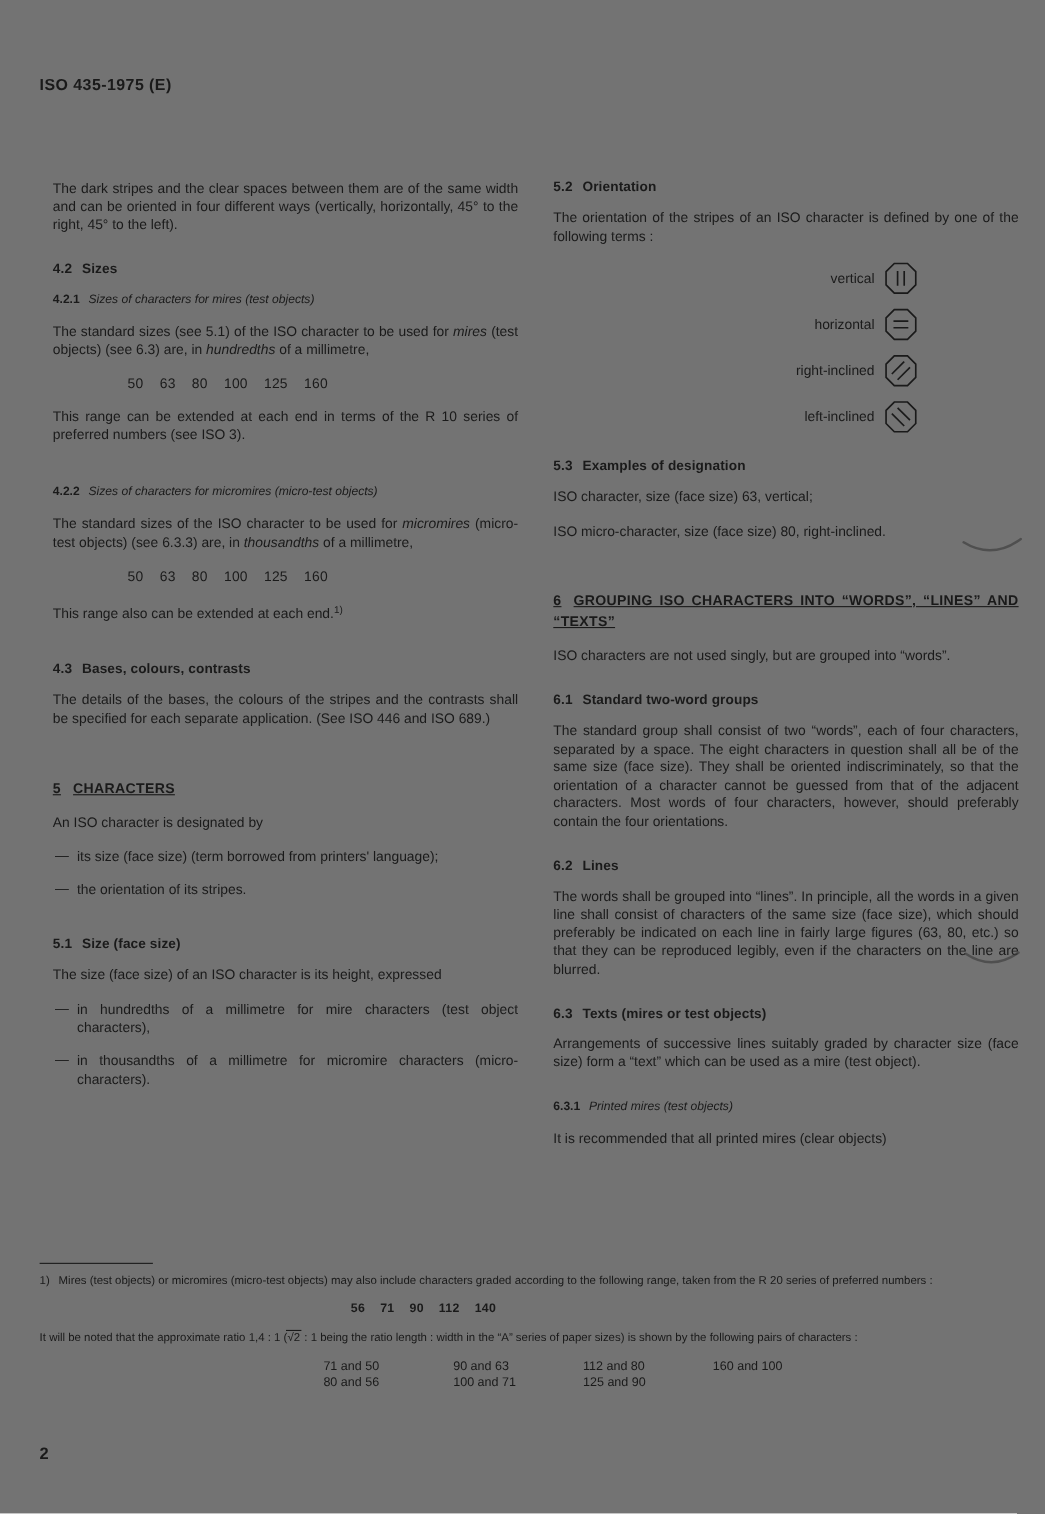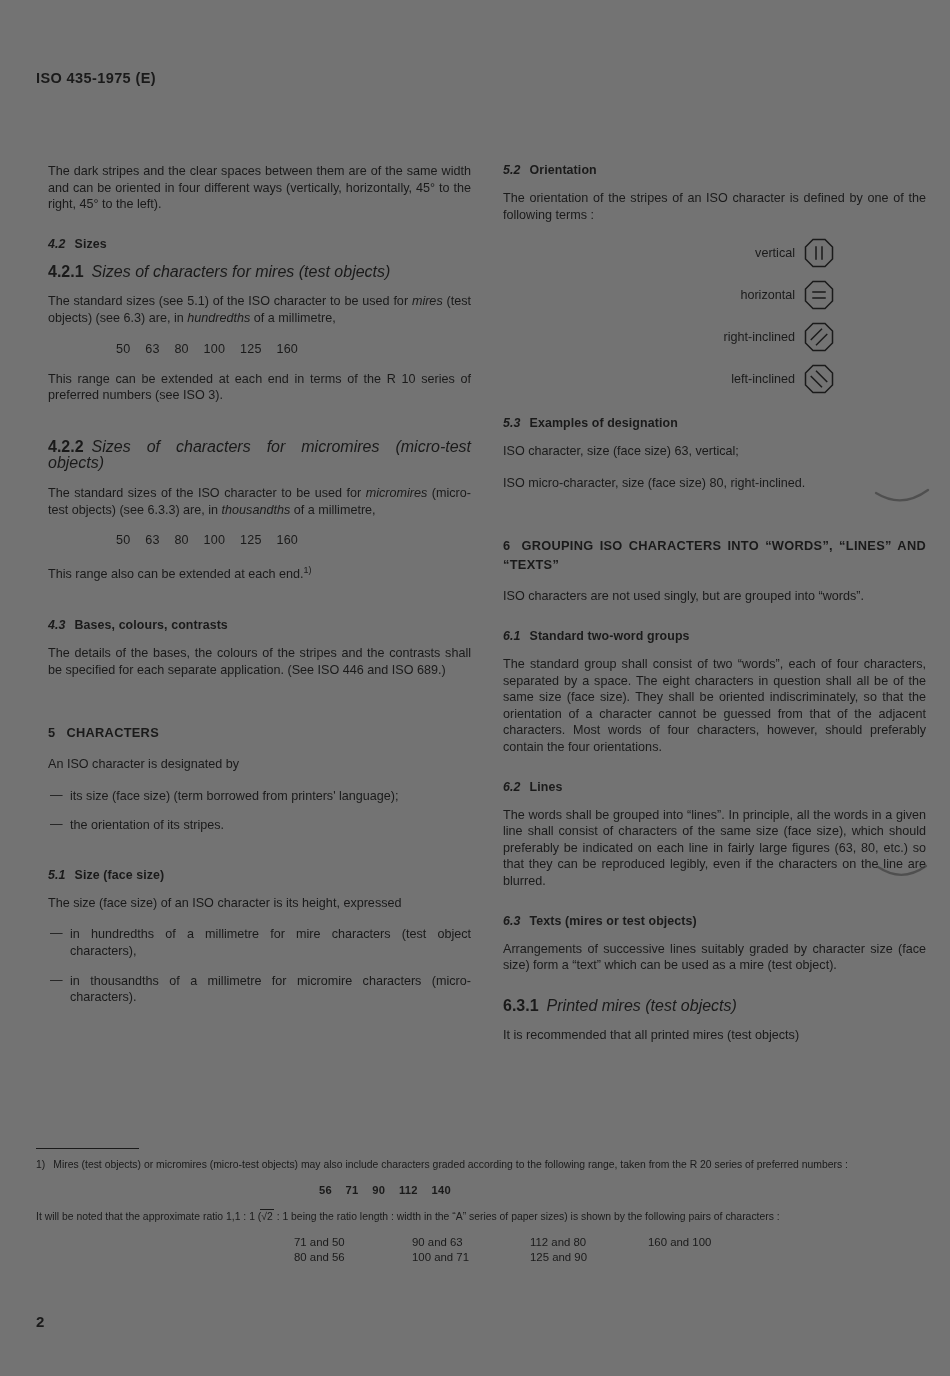--- a/index.html
+++ b/index.html
@@ -50,43 +50,44 @@
     text-justify: inter-word;
   }
   p.nojust { text-align: left; }
 
   h3.sec {
     margin: 0 0 13px 0;
     font-size: 12.4px;
     font-weight: bold;
     letter-spacing: 0.1px;
   }
-  h3.sec .num { margin-right: 9px; font-style: italic; }
+  h3.sec .num { margin-right: 9px; }
 
   h3.sec-italic {
     margin: 0 0 13px 0;
-    font-size: 16px;
+    font-size: 11px;
     font-weight: normal;
     font-style: italic;
     text-align: justify;
     line-height: 16.6px;
   }
   h3.sec-italic .num {
     font-weight: bold;
     font-style: normal;
     margin-right: 8px;
   }
 
   h2.bigsec {
     margin: 0 0 14px 0;
     font-size: 12.8px;
     font-weight: bold;
     letter-spacing: 0.3px;
     text-align: justify;
     line-height: 19px;
+    text-decoration: underline;
   }
   h2.bigsec .num { margin-right: 11px; }
 
   .numrow {
     margin: 0 0 15px 0;
     font-size: 12.6px;
     padding-left: 68px;
     letter-spacing: 0.2px;
     white-space: pre;
   }
@@ -365,33 +366,33 @@
       </h3>
 
       <p class="body">Arrangements of successive lines suitably graded by character size (face size) form a “text” which can be used as a mire (test object).</p>
 
       <div class="gap-s"></div>
 
       <h3 class="sec-italic">
         <span class="num">6.3.1</span><span>Printed mires (test objects)</span>
       </h3>
 
-      <p class="body">It is recommended that all printed mires (test objects)</p>
+      <p class="body">It is recommended that all printed mires (clear objects)</p>
 
     </div>
   </div>
 
   <div class="footnote">
     <div class="fn-rule"></div>
 
     <p class="fn-text"><span class="marker">1)</span><span>Mires (test objects) or micromires (micro-test objects) may also include characters graded according to the following range, taken from the R 20 series of preferred numbers :</span></p>
 
     <div class="fn-numrow">56    71    90    112    140</div>
 
-    <p class="fn-text"><span>It will be noted that the approximate ratio 1,1 : 1 (</span><span class="sqrt">√2</span><span> : 1 being the ratio length : width in the “A” series of paper sizes) is shown by the following pairs of characters :</span></p>
+    <p class="fn-text"><span>It will be noted that the approximate ratio 1,4 : 1 (</span><span class="sqrt">√2</span><span> : 1 being the ratio length : width in the “A” series of paper sizes) is shown by the following pairs of characters :</span></p>
 
     <div class="fn-pairs">
       <div class="prow">
         <span class="pcell">71 and 50</span>
         <span class="pcell">90 and 63</span>
         <span class="pcell">112 and 80</span>
         <span class="pcell">160 and 100</span>
       </div>
       <div class="prow">
         <span class="pcell">80 and 56</span>

